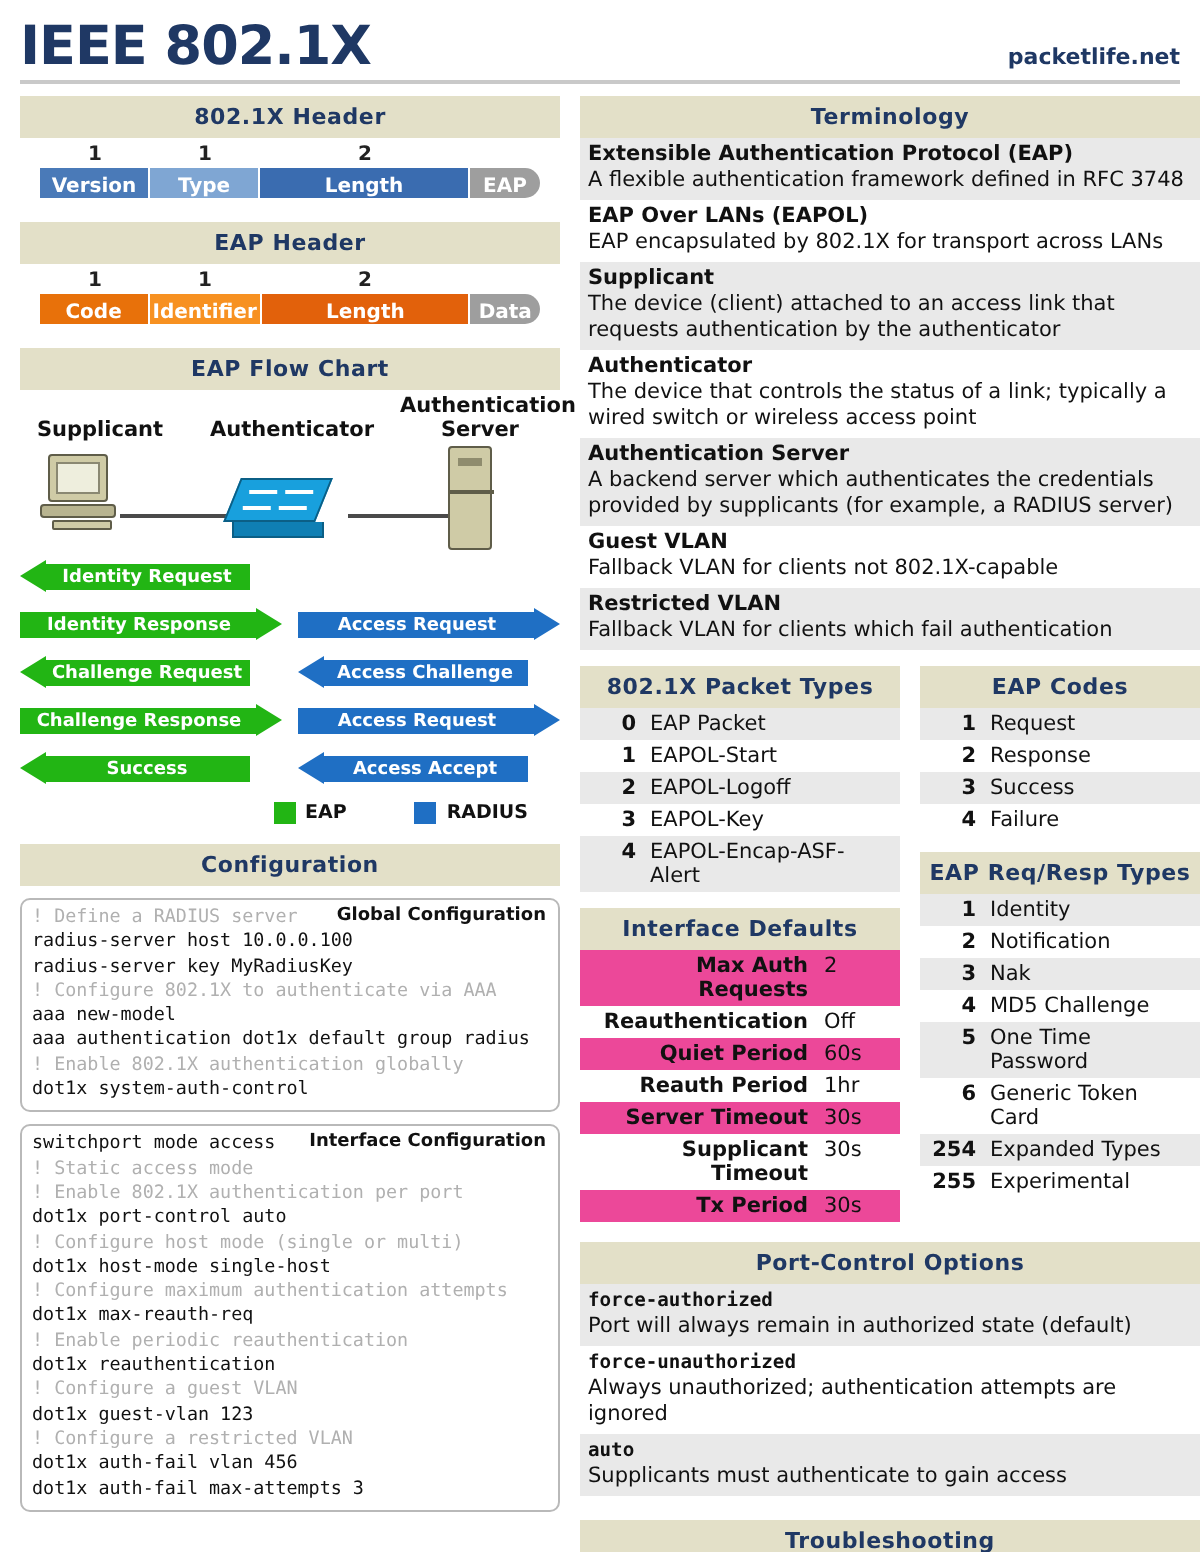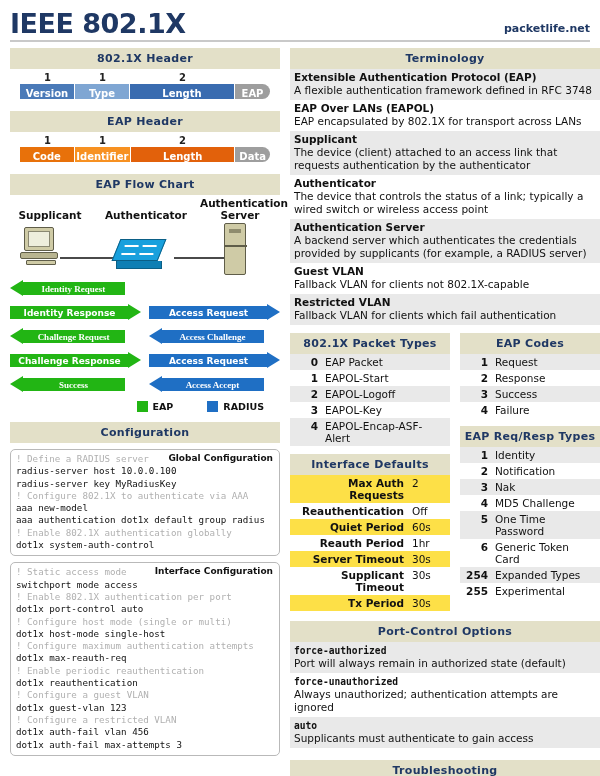--- a/index.html
+++ b/index.html
@@ -111,21 +111,21 @@
   .ar { position: relative; height: 17px; flex: 1; }
   .ar .body {
     position: absolute; top: 2px; height: 13px;
     display: flex; align-items: center; justify-content: center;
   }
   .ar .txt {
     position: relative; z-index: 2; color: #ffffff; font-size: 9px;
     font-weight: bold; white-space: nowrap; width: 100%; text-align: center;
   }
   .ar.right .body { left: 0; right: 12px; }
-  .ar.left  .body { left: 12px; right: 16px; font-family: Liberation Serif, serif; }
+  .ar.left  .body { left: 12px; right: 16px; }
   .ar .head {
     position: absolute; top: 0; width: 0; height: 0;
     border-top: 8.5px solid transparent; border-bottom: 8.5px solid transparent;
   }
   .ar.right .head { right: 0; border-left: 13px solid currentColor; }
   .ar.left  .head { left: 0;  border-right: 13px solid currentColor; }
   .eapc   { color: #22b514; }
   .radc   { color: #1f6fc4; }
   .ar.eapc .body { background: #22b514; }
   .ar.radc .body { background: #1f6fc4; }
@@ -166,21 +166,21 @@
   .c2 { width: 140px; }
   .nrow { display: flex; padding: 2px 4px; align-items: baseline; }
   .nrow.alt { background: #e9e9e9; }
   .nrow .n {
     font-size: 10.5px; font-weight: bold; color: #111;
     width: 24px; text-align: right; margin-right: 7px; flex: none;
   }
   .nrow .v { font-size: 10.5px; color: #111; }
 
   .drow { display: flex; padding: 2px 4px; align-items: baseline; }
-  .drow.alt { background: #fde047; }
+  .drow.alt { background: #ec4899; }
   .drow .k {
     font-size: 10.5px; font-weight: bold; color: #111;
     flex: 1; text-align: right; margin-right: 8px;
   }
   .drow .v { font-size: 10.5px; color: #111; width: 34px; text-align: left; }
 
   
   .footrule { height: 2px; background: #d4d4d4; margin: 0 0 4px 0; }
   .footer {
     display: flex; justify-content: space-between;
@@ -365,22 +365,22 @@
             <div class="cfgline">aaa new-model</div>
             <div class="cfgline">aaa authentication dot1x default group radius</div>
             <div class="cfgline cmt">! Enable 802.1X authentication globally</div>
             <div class="cfgline">dot1x system-auth-control</div>
           </div>
       </div>
 
       <div class="cfgbox">
         <div class="cfgtag">Interface Configuration</div>
         <div id="cfg-iface">
+            <div class="cfgline">switchport mode access</div>
             <div class="cfgline cmt">! Static access mode</div>
-            <div class="cfgline">switchport mode access</div>
             <div class="cfgline cmt">! Enable 802.1X authentication per port</div>
             <div class="cfgline">dot1x port-control auto</div>
             <div class="cfgline cmt">! Configure host mode (single or multi)</div>
             <div class="cfgline">dot1x host-mode single-host</div>
             <div class="cfgline cmt">! Configure maximum authentication attempts</div>
             <div class="cfgline">dot1x max-reauth-req</div>
             <div class="cfgline cmt">! Enable periodic reauthentication</div>
             <div class="cfgline">dot1x reauthentication</div>
             <div class="cfgline cmt">! Configure a guest VLAN</div>
             <div class="cfgline">dot1x guest-vlan 123</div>

